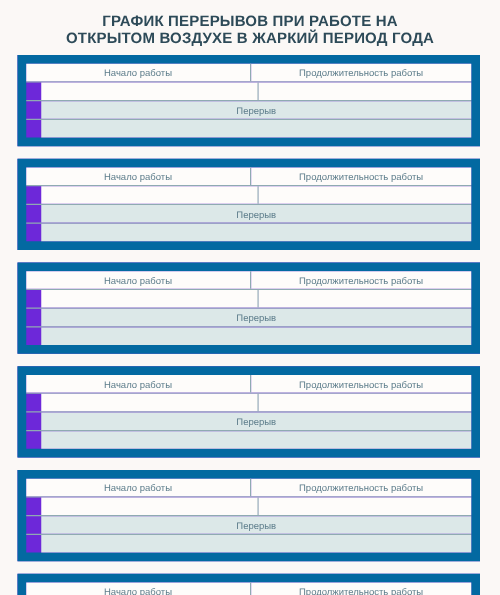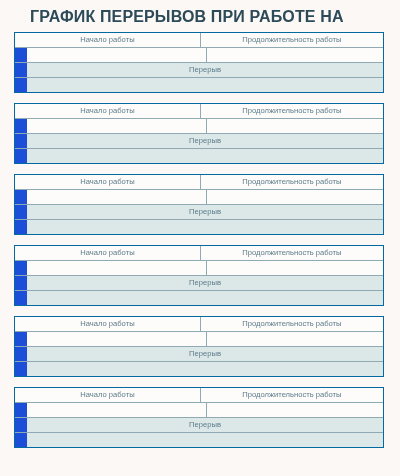--- a/index.html
+++ b/index.html
@@ -19,45 +19,45 @@
     width: 400px;
     height: 476px;
     background: #FBF8F6;
     box-sizing: border-box;
   }
 
   
   .title {
     margin: 0;
     padding: 11px 30px 0 30px;
-    text-align: left;
-    font-size: 16px;
+    text-align: center;
+    font-size: 12px;
     font-weight: bold;
     line-height: 12.6px;
     letter-spacing: 0.15px;
     color: #2D4A58;
     text-transform: uppercase;
   }
   .title-line {
     display: block;
     white-space: nowrap;
   }
 
   
   .blocks {
     margin-top: 8px;
     padding: 0 16px 0 14px;
   }
 
   
   .block {
     width: 100%;
-    border: 1px solid #0369a1;
+    border: 7px solid #0369a1;
     border-collapse: collapse;
-    background: #1d4ed8;
+    background: #6d28d9;
     margin-bottom: 10px;
     box-sizing: border-box;
   }
   .block:last-child {
     margin-bottom: 0;
   }
 
   .row {
     display: flex;
     width: 100%;
@@ -114,20 +114,21 @@
     height: 14px;
   }
 </style>
 </head>
 <body>
 
 <div class="page">
 
   <h1 class="title">
     <span class="title-line">ГРАФИК ПЕРЕРЫВОВ ПРИ РАБОТЕ НА</span>
+    <span class="title-line">ОТКРЫТОМ ВОЗДУХЕ В ЖАРКИЙ ПЕРИОД ГОДА</span>
   </h1>
 
   <div class="blocks">
 
     <div class="block">
       <div class="row row-header">
         <div class="cell cell-start">Начало работы</div>
         <div class="cell cell-duration">Продолжительность работы</div>
       </div>
       <div class="row row-blank-white">

